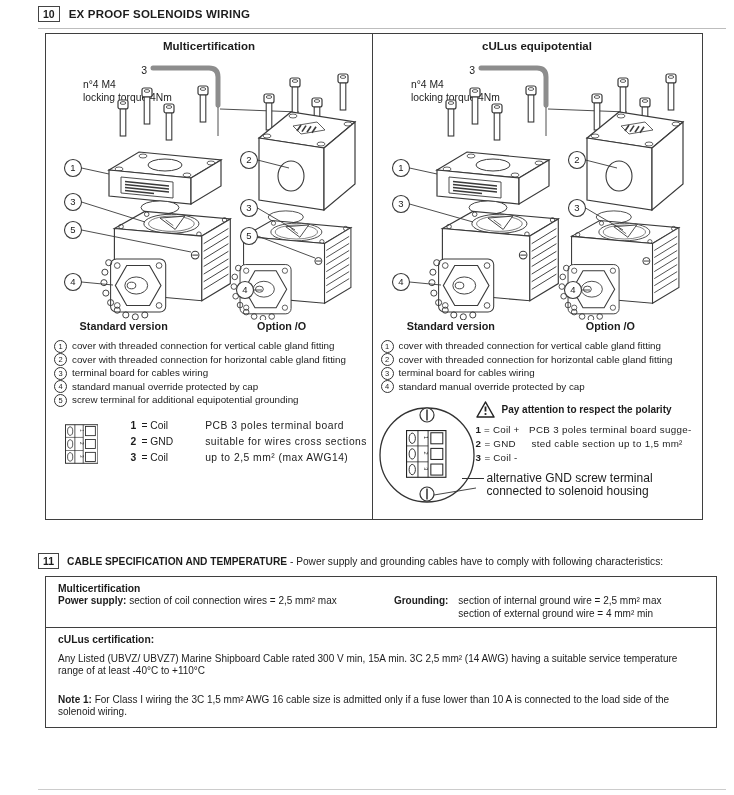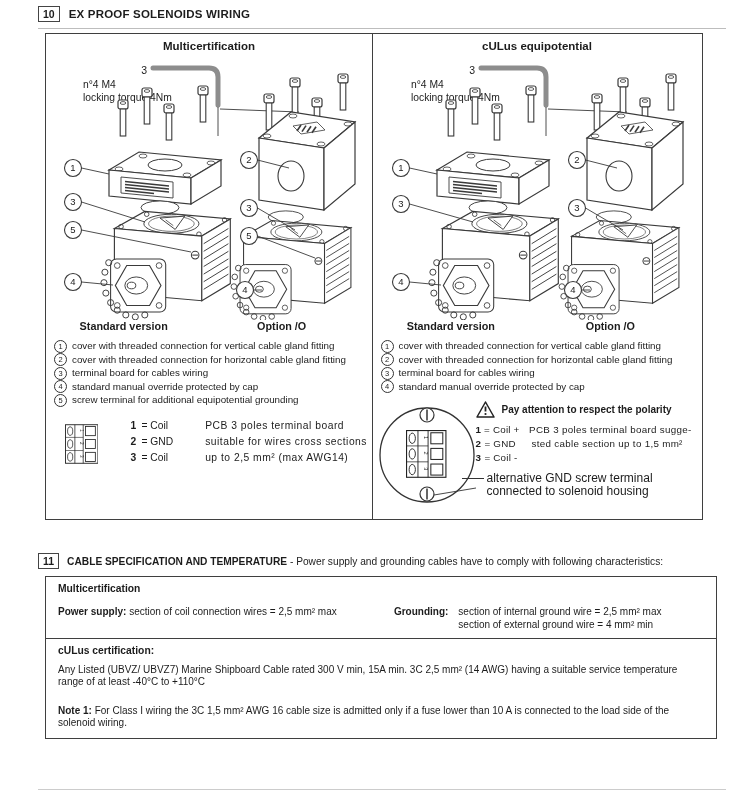--- a/index.html
+++ b/index.html
@@ -49,21 +49,21 @@
   .altlead{width:22px;height:1px;background:#333;margin-top:6px;flex:0 0 22px;}
   .alttext{font-size:12px;line-height:13px;margin-left:3px;white-space:nowrap;}
 
   
   .s11-header{position:absolute;top:553px;left:38px;display:flex;align-items:center;gap:8px;
               font-size:10.2px;white-space:nowrap;}
   .s11-box{position:absolute;top:576px;left:45px;width:672px;box-sizing:border-box;
            border:1.5px solid #3f3f3f;background:#fff;font-size:10px;}
   .s11-multi{padding:6px 12px 7px;border-bottom:1px solid #3f3f3f;}
   .s11-heading{font-size:10.3px;font-weight:bold;}
-  .mrow{display:flex;margin-top:12px;line-height:12.5px;}
+  .mrow{display:flex;margin-top:1px;line-height:12.5px;}
   .mleft{flex:0 0 52%;}
   .ground{display:flex;gap:10px;}
   .s11-culus{padding:6px 12px 8px;}
   ul.cul{margin:7px 0 0;padding-left:17px;line-height:11.9px;}
   ul.cul li{margin:0 0 3px;}
   .para{margin:8px 0 0;line-height:12.4px;}
   .note{margin:16px 0 0;line-height:12.4px;}
 </style>
 </head>
 <body>

